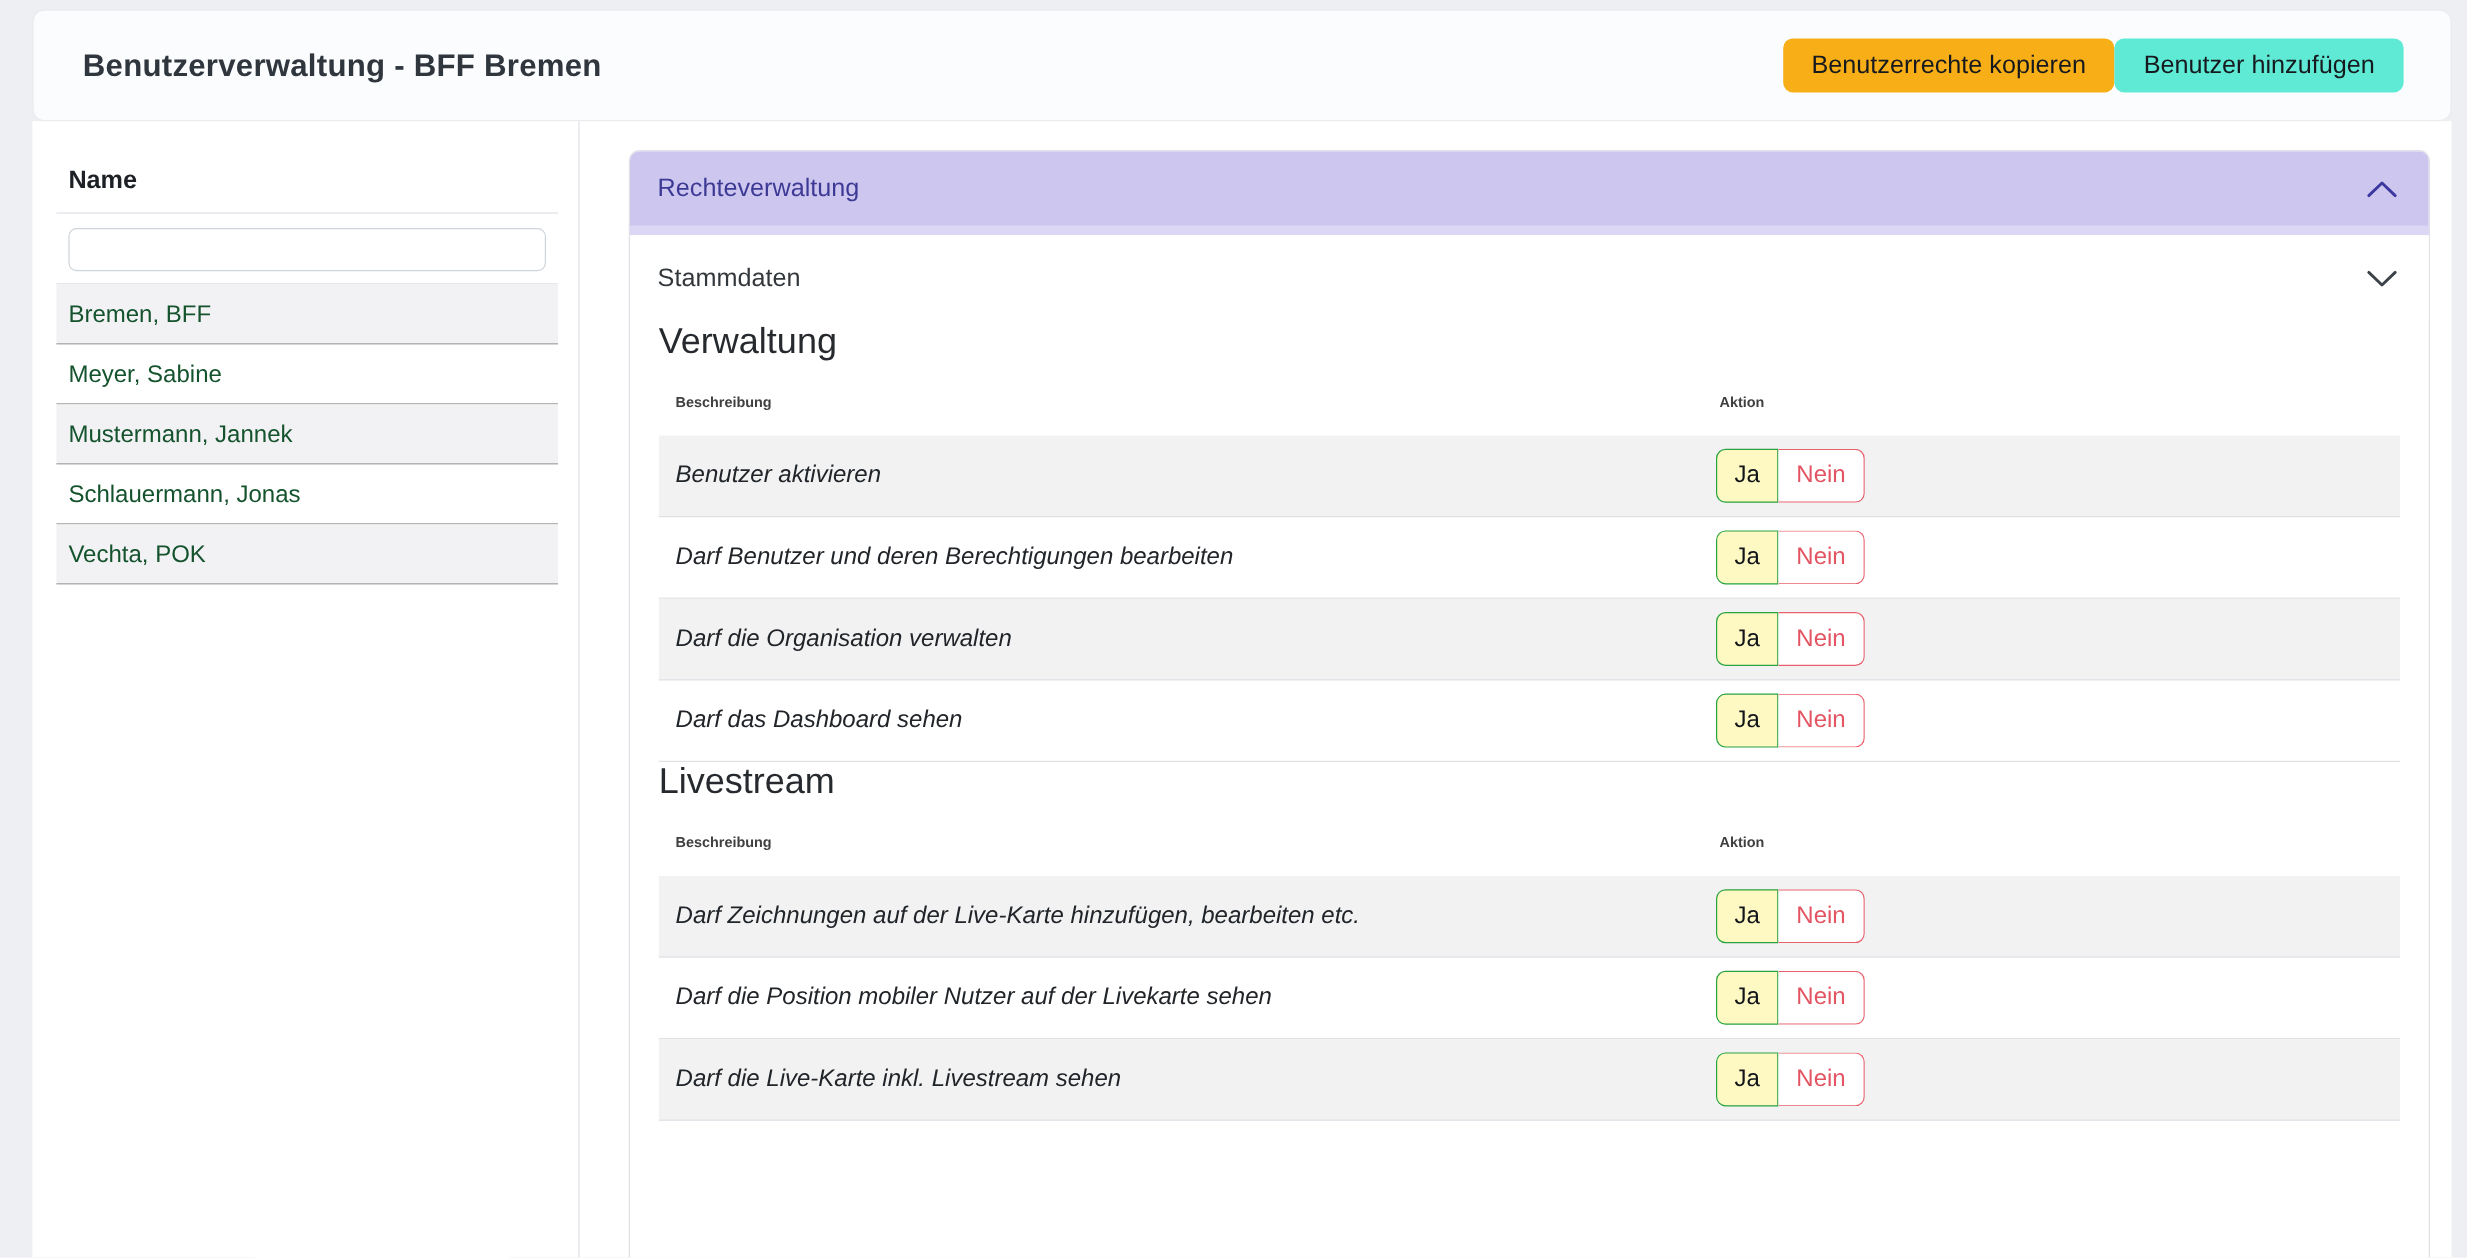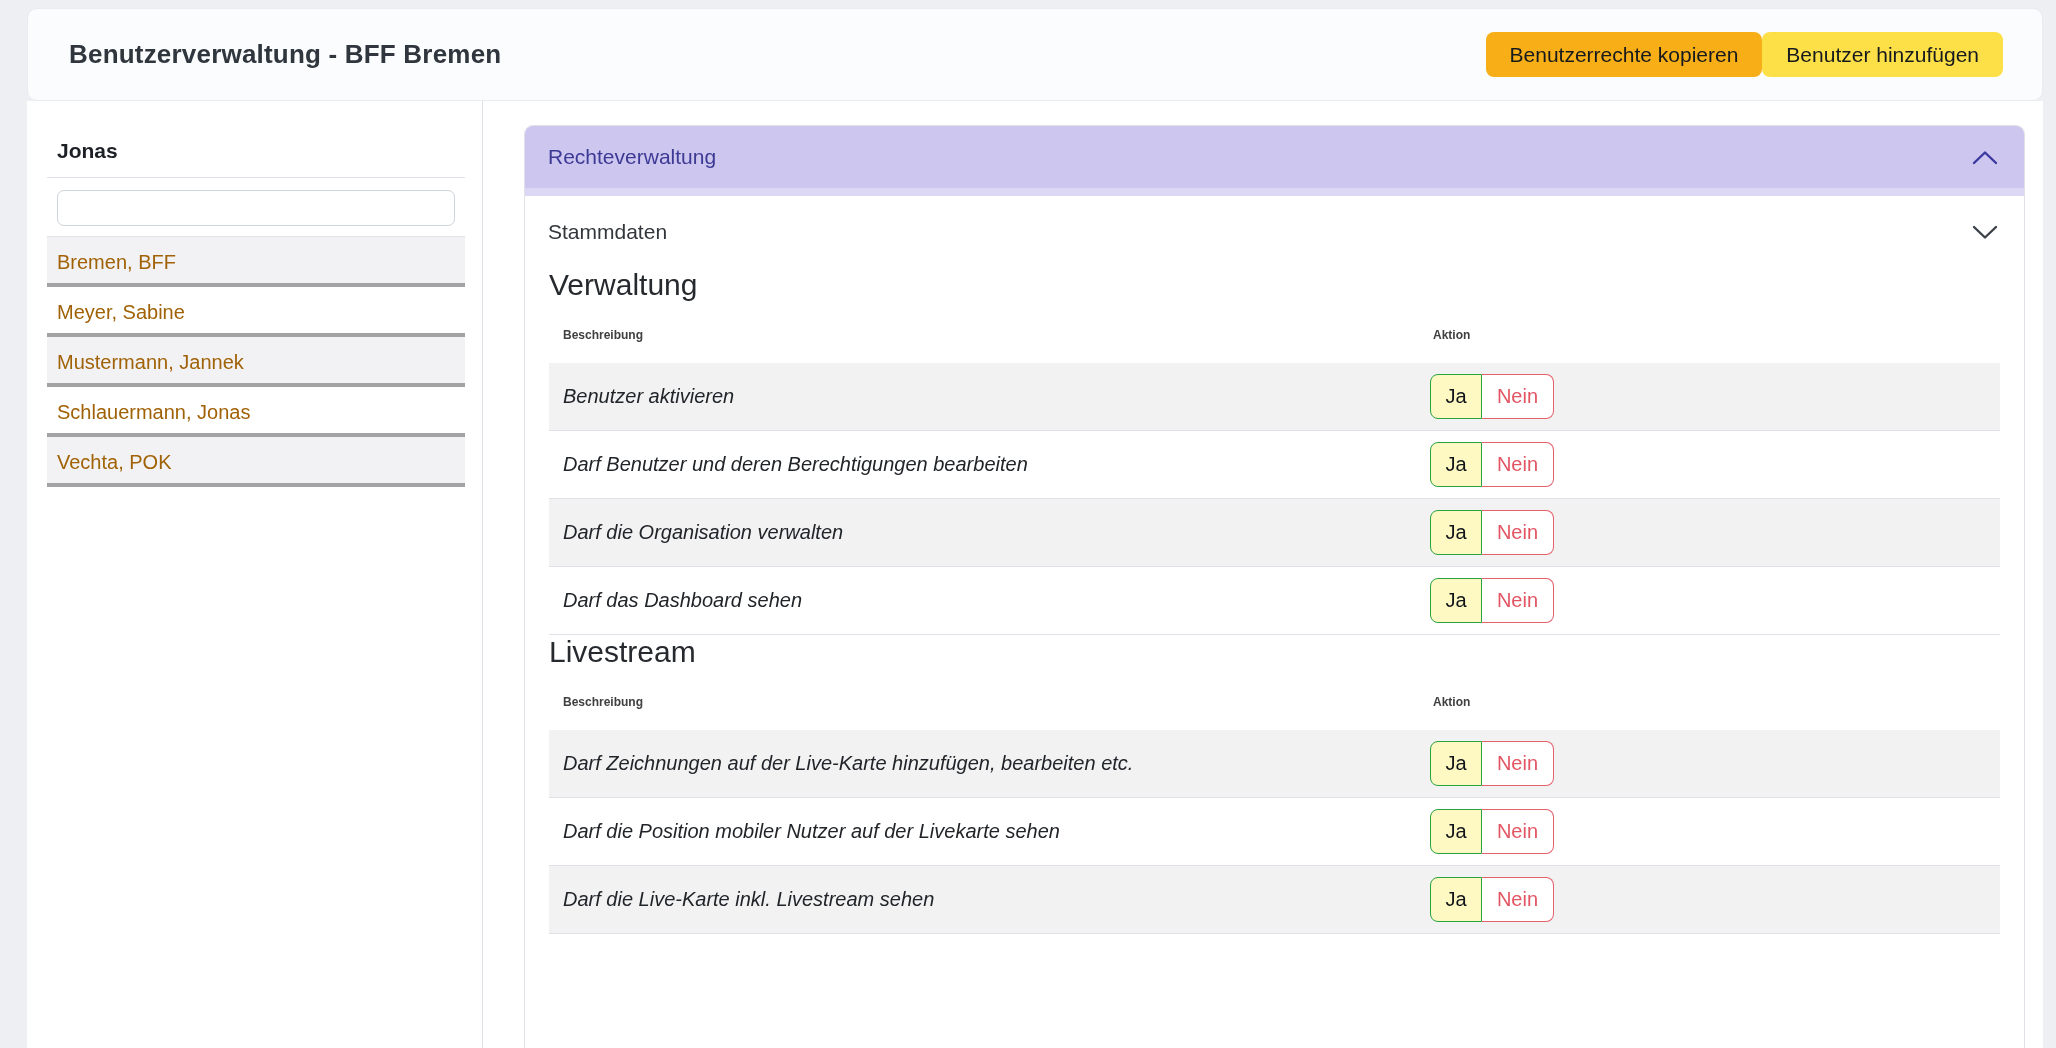--- a/index.html
+++ b/index.html
@@ -18,41 +18,41 @@
     display:flex; align-items:center; padding:0 39px 0 41px;
   }
   .topbar h1 { font-size:26px; font-weight:600; color:#30363d; letter-spacing:.2px; }
   .topbar-actions { margin-left:auto; display:flex; }
   .btn {
     height:45px; padding:0 24px; border:none; border-radius:8px;
     font-family:inherit; font-size:21px; color:#16191d; cursor:pointer;
     display:flex; align-items:center; white-space:nowrap;
   }
   .btn-amber { background:#f8af17; }
-  .btn-green { background:#fde047; }
+  .btn-green { background:#5eead4; }
 
   
   .content {
     position:absolute; left:27px; top:101px; width:2016px; height:947px;
     background:#ffffff; display:flex;
   }
 
   
   .sidebar { width:456px; flex:0 0 456px; border-right:1px solid #dee2e6; padding:38px 17px 0 20px; }
   .col-header { padding-left:10px; font-size:21px; font-weight:700; color:#1d2126; margin-bottom:14px; }
   .sb-divider { height:1px; background:#dee2e6; }
   .search {
     display:block; margin:12px 10px 10px; width:calc(100% - 20px); height:36px;
     border:1px solid #ced4da; border-radius:7px; background:#fff;
     font-family:inherit; font-size:19px; padding:0 10px; outline:none;
   }
   .user-list { list-style:none; border-top:1px solid #dee2e6; }
   .user-list li {
-    height:50px; line-height:50px; padding-left:10px; font-size:20px; color:#a16207;
-    border-bottom:4px solid #a3a3a3; cursor:pointer; white-space:nowrap; overflow:hidden;
+    height:50px; line-height:50px; padding-left:10px; font-size:20px; color:#14532d;
+    border-bottom:1px solid #a3a3a3; cursor:pointer; white-space:nowrap; overflow:hidden;
   }
   .user-list li:nth-child(odd) { background:#f2f2f4; }
 
   
   .main { flex:1; padding:24px 18px 0 41px; }
   .accordion { border:1px solid #dee2e6; border-radius:9px; background:#fff; overflow:hidden; min-height:980px; }
   .acc-header {
     height:72px; display:flex; align-items:center; padding:0 26px 0 23px;
     font-size:21px; color:#32373c; cursor:pointer; background:#fff;
   }
@@ -96,21 +96,21 @@
   <h1>Benutzerverwaltung - BFF Bremen</h1>
   <div class="topbar-actions">
     <button class="btn btn-amber">Benutzerrechte kopieren</button>
     <button class="btn btn-green">Benutzer hinzufügen</button>
   </div>
 </header>
 
 <div class="content">
 
   <aside class="sidebar">
-    <div class="col-header">Jonas</div>
+    <div class="col-header">Name</div>
     <div class="sb-divider"></div>
     <input class="search" type="text" placeholder="" style="">
     <ul class="user-list" id="user-list">
         <li>Bremen, BFF</li>
         <li>Meyer, Sabine</li>
         <li>Mustermann, Jannek</li>
         <li>Schlauermann, Jonas</li>
         <li>Vechta, POK</li>
       </ul>
   </aside>

